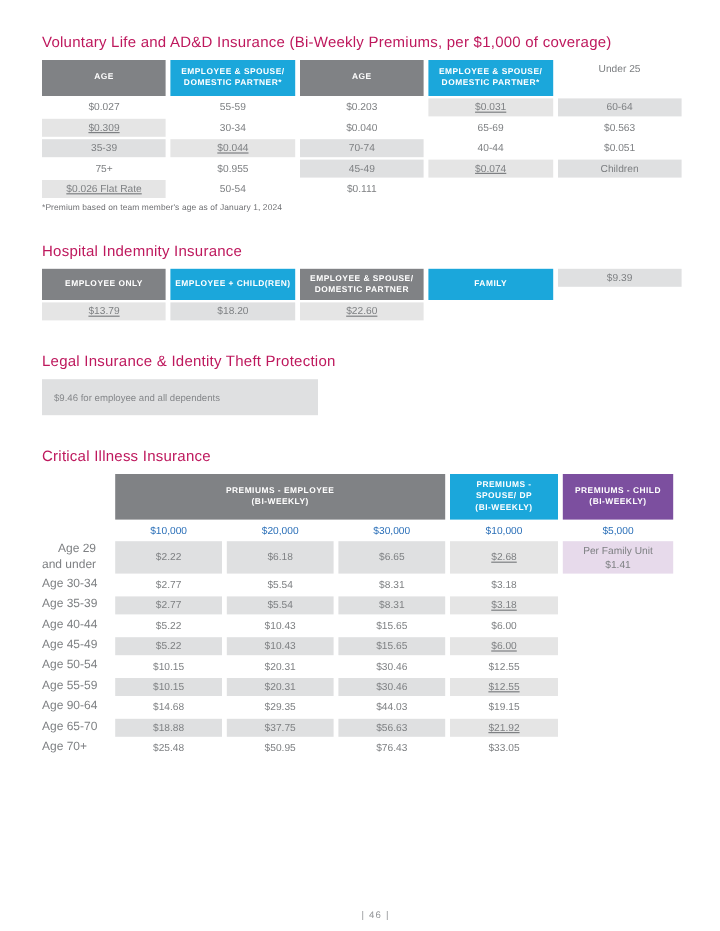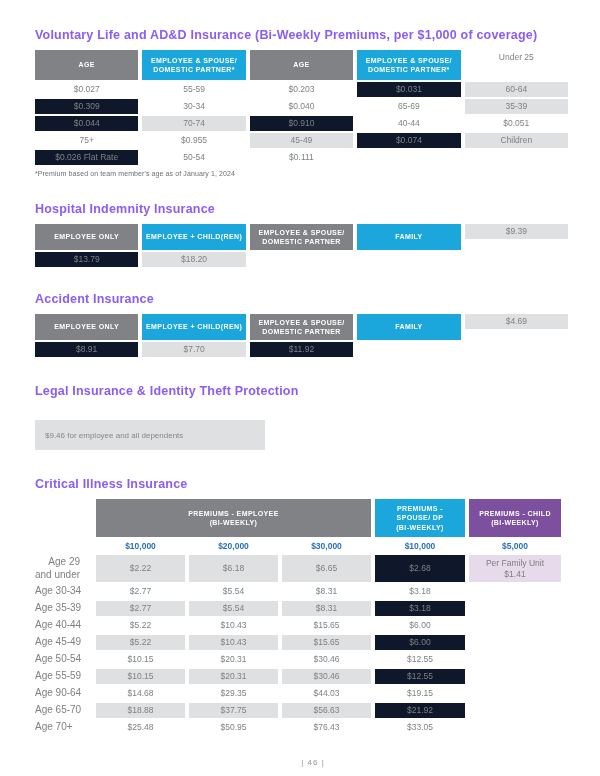--- a/index.html
+++ b/index.html
@@ -1,66 +1,66 @@
 <!DOCTYPE html>
 <html><head>
 <meta charset="utf-8">
 <style>
   * { margin:0; padding:0; box-sizing:border-box; }
   body { background:#ffffff; font-family:"Liberation Sans", sans-serif; }
   .page {
     width:600px; height:776px; background:#ffffff; position:relative;
     padding:28px 32px 0 35px;
   }
-  .sec-title { color:#8b5cf6; font-size:12.5px; font-weight:700; letter-spacing:0.2px; }
+  .sec-title { color:#be185d; font-size:12.5px; font-weight:400; letter-spacing:0.2px; }
   .prewrap { white-space:pre-line; }
 
   
   .grid4 { display:grid; grid-template-columns:repeat(5,1fr); column-gap:4px; row-gap:2px; margin-top:8px; }
   .hdr {
     background:#808285; color:#ffffff; font-weight:bold; font-size:7px; letter-spacing:0.4px;
     display:flex; align-items:center; justify-content:center; text-align:center; line-height:1.35;
   }
   .hdr.cyan { background:#1BA7DB; }
   .hdr.purple { background:#7C4F9F; }
   .h30 { height:30px; }
   .h26 { height:26px; }
   .h38 { height:38px; }
   .cell {
     height:15px; display:flex; align-items:center; justify-content:center; text-align:center;
     font-size:8.5px; color:#7E8083; line-height:1.2;
   }
   .shade-gray { background:#DFE0E1; }
-  .shade-cyan { background:#0f172a; }
+  .shade-cyan { background:#e5e5e5;text-decoration:underline; }
   .shade-purple { background:#E7DAEB; }
 
   .footnote { font-size:7px; color:#6D6E71; margin-top:5px; letter-spacing:0.1px; }
 
   .section { margin-top:25px; }
   .section-lg { margin-top:27px; }
 
   .legal-box {
-    margin-top:22px; width:230px; height:30px; background:#DFE0E1;
+    margin-top:8px; width:230px; height:30px; background:#DFE0E1;
     display:flex; align-items:center; padding-left:10px;
     font-size:8px; color:#85878A;
   }
 
   
   .ci-grid {
     display:grid; grid-template-columns:57px 89px 89px 89px 90px 92px;
     column-gap:4px; row-gap:2px; margin-top:8px;
   }
   .ci-span3 { grid-column:2 / span 3; }
   .ci-label {
     display:flex; align-items:center; justify-content:flex-start; text-align:right;
     font-size:10px; color:#7E8083; line-height:1.25;
   }
   .amt {
     height:14px; display:flex; align-items:center; justify-content:center;
-    font-size:8.5px; font-weight:bold; color:#2A6FB8;
+    font-size:8.5px; font-weight:normal; color:#2A6FB8;
   }
   .h27 { height:27px; }
   .blank { background:transparent; }
 
   .page-number {
     position:absolute; bottom:9px; left:0; width:100%; text-align:center;
     font-size:8px; color:#939598; letter-spacing:1px;padding-left:26px;
   }
 </style>
 </head>
@@ -83,25 +83,25 @@
       <div class="cell">55-59</div>
       <div class="cell">$0.203</div>
 
       <div class="cell shade-cyan">$0.031</div>
       <div class="cell shade-gray">60-64</div>
       <div class="cell shade-cyan">$0.309</div>
 
       <div class="cell">30-34</div>
       <div class="cell">$0.040</div>
       <div class="cell">65-69</div>
+      <div class="cell">$0.563</div>
 
       <div class="cell shade-gray">35-39</div>
       <div class="cell shade-cyan">$0.044</div>
       <div class="cell shade-gray">70-74</div>
-      <div class="cell shade-cyan">$0.910</div>
 
       <div class="cell">40-44</div>
       <div class="cell">$0.051</div>
       <div class="cell">75+</div>
       <div class="cell">$0.955</div>
 
       <div class="cell shade-gray">45-49</div>
       <div class="cell shade-cyan">$0.074</div>
       <div class="cell shade-gray">Children</div>
       <div class="cell shade-cyan">$0.026 Flat Rate</div>
@@ -118,37 +118,24 @@
     <div class="sec-title">Hospital Indemnity Insurance</div>
     <div class="grid4">
       <div class="hdr h26">EMPLOYEE ONLY</div>
       <div class="hdr h26 cyan">EMPLOYEE + CHILD(REN)</div>
       <div class="hdr h26 prewrap">EMPLOYEE &amp; SPOUSE/
 DOMESTIC PARTNER</div>
       <div class="hdr h26 cyan">FAMILY</div>
       <div class="cell shade-gray">$9.39</div>
       <div class="cell shade-cyan">$13.79</div>
       <div class="cell shade-gray">$18.20</div>
+      <div class="cell shade-cyan">$22.60</div>
     </div>
   </div>
 
-  <div class="section">
-    <div class="sec-title">Accident Insurance</div>
-    <div class="grid4">
-      <div class="hdr h26">EMPLOYEE ONLY</div>
-      <div class="hdr h26 cyan">EMPLOYEE + CHILD(REN)</div>
-      <div class="hdr h26 prewrap">EMPLOYEE &amp; SPOUSE/
-DOMESTIC PARTNER</div>
-      <div class="hdr h26 cyan">FAMILY</div>
-      <div class="cell shade-gray">$4.69</div>
-      <div class="cell shade-cyan">$8.91</div>
-      <div class="cell shade-gray">$7.70</div>
-      <div class="cell shade-cyan">$11.92</div>
-    </div>
-  </div>
 
   <div class="section-lg">
     <div class="sec-title">Legal Insurance &amp; Identity Theft Protection</div>
     <div class="legal-box">$9.46 for employee and all dependents</div>
   </div>
 
   <div class="section-lg">
     <div class="sec-title">Critical Illness Insurance</div>
     <div class="ci-grid">
       <div class="blank"></div>

